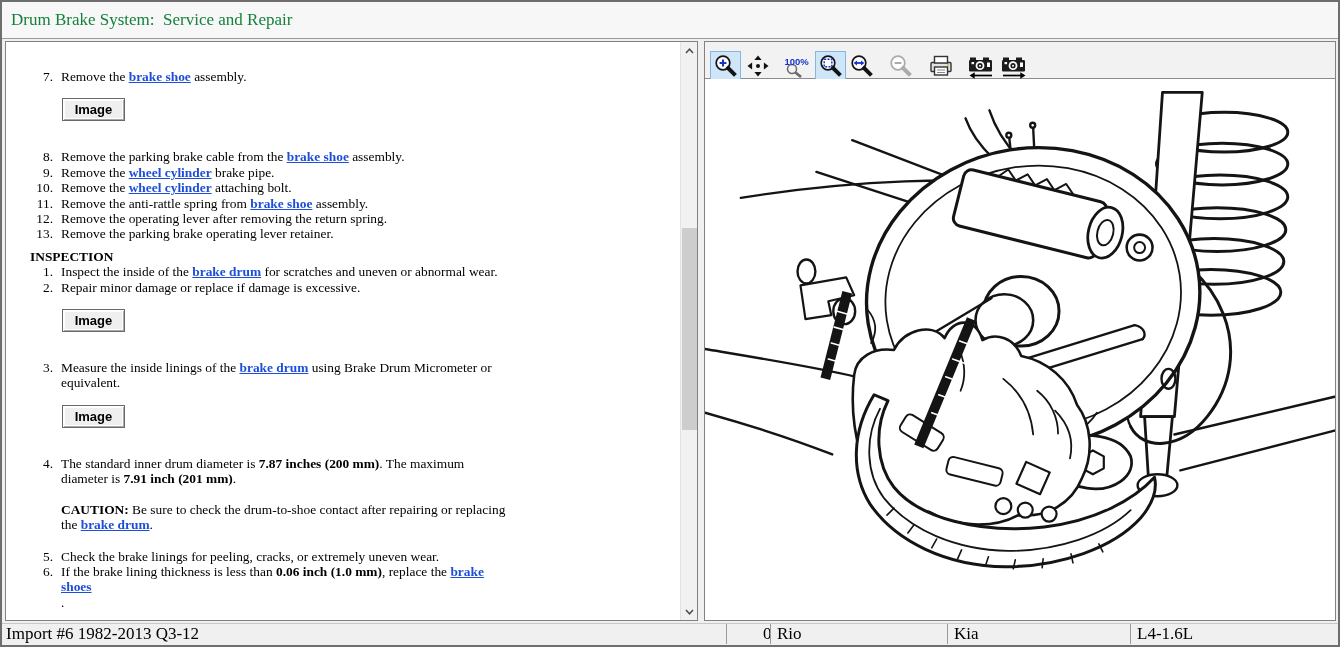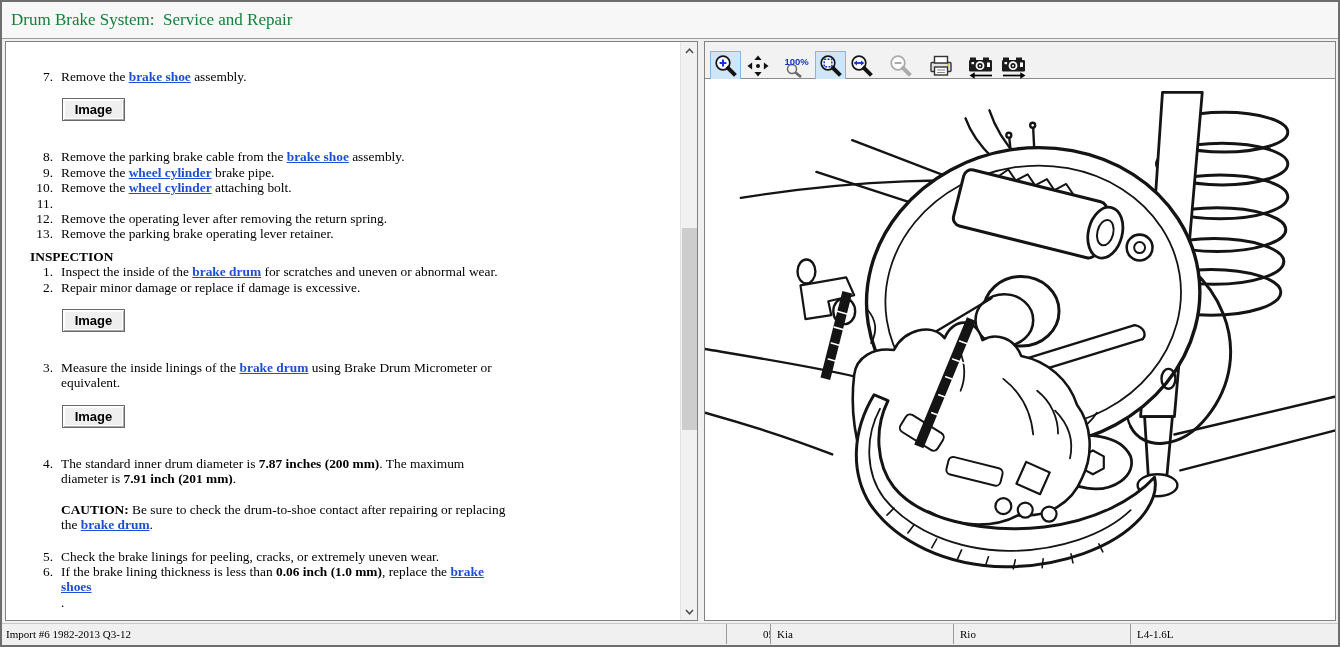--- a/index.html
+++ b/index.html
@@ -72,21 +72,21 @@
   .tbtn.selected{ background:#cfe5f8; border-color:#86b6e0; }
   .tbtn.disabled{ color:#ababab; cursor:default; }
   .tb1{margin-left:5px;} .tb2{margin-left:1px;} .tb3{margin-left:7px;}
   .tb4{margin-left:4px;} .tb5{margin-left:0;}  .tb6{margin-left:8px;}
   .tb7{margin-left:9px;} .tb8{margin-left:9px;} .tb9{margin-left:2px;}
   .img-area{ position:relative; width:100%; height:542px; background:#fff; }
   .img-area svg{ display:block; width:100%; height:100%; }
   
   .statusbar{
     height:21px; background:#f0f0f0; border-top:1px solid #c8c8c8;
-    display:flex; align-items:center; font-size:11px; color:#000;
+    display:flex; align-items:center; font-size:17px; color:#000;
   }
   .sb-cell{ height:100%; display:flex; align-items:center; padding-left:6px; overflow:hidden; }
   .sb-c1{ flex:0 0 724px; padding-left:4px; }
   .sb-c2{ flex:0 0 44px;  border-left:1px solid #9a9a9a;padding-left:36px; }
   .sb-c3{ flex:0 0 183px; border-left:1px solid #9a9a9a; }
   .sb-c4{ flex:0 0 177px; border-left:1px solid #9a9a9a; }
   .sb-c5{ flex:1; border-left:1px solid #9a9a9a; }
 </style>
 </head>
 <body>
@@ -113,20 +113,21 @@
           <div class="blk-li">
             <span class="num">9.</span>
             <span class="txt"><span>Remove the </span><a class="doclink">wheel cylinder</a><span> brake pipe.</span></span>
           </div>
           <div class="blk-li">
             <span class="num">10.</span>
             <span class="txt"><span>Remove the </span><a class="doclink">wheel cylinder</a><span> attaching bolt.</span></span>
           </div>
           <div class="blk-li">
             <span class="num">11.</span>
+            <span class="txt"><span>Remove the anti-rattle spring from </span><a class="doclink">brake shoe</a><span> assembly.</span></span>
           </div>
           <div class="blk-li">
             <span class="num">12.</span>
             <span class="txt"><span>Remove the operating lever after removing the return spring.</span></span>
           </div>
           <div class="blk-li">
             <span class="num">13.</span>
             <span class="txt"><span>Remove the parking brake operating lever retainer.</span></span>
           </div>
           <div class="blk-h">INSPECTION</div>
@@ -387,18 +388,18 @@
             </g>
           </g>
         </svg>
       </div>
     </div>
   </div>
 
   <div class="statusbar">
     <div class="sb-cell sb-c1">Import #6 1982-2013 Q3-12</div>
     <div class="sb-cell sb-c2">05</div>
+    <div class="sb-cell sb-c4">Rio</div>
     <div class="sb-cell sb-c3">Kia</div>
-    <div class="sb-cell sb-c4">Rio</div>
     <div class="sb-cell sb-c5">L4-1.6L</div>
   </div>
 
 </div>
 
 </body></html>

